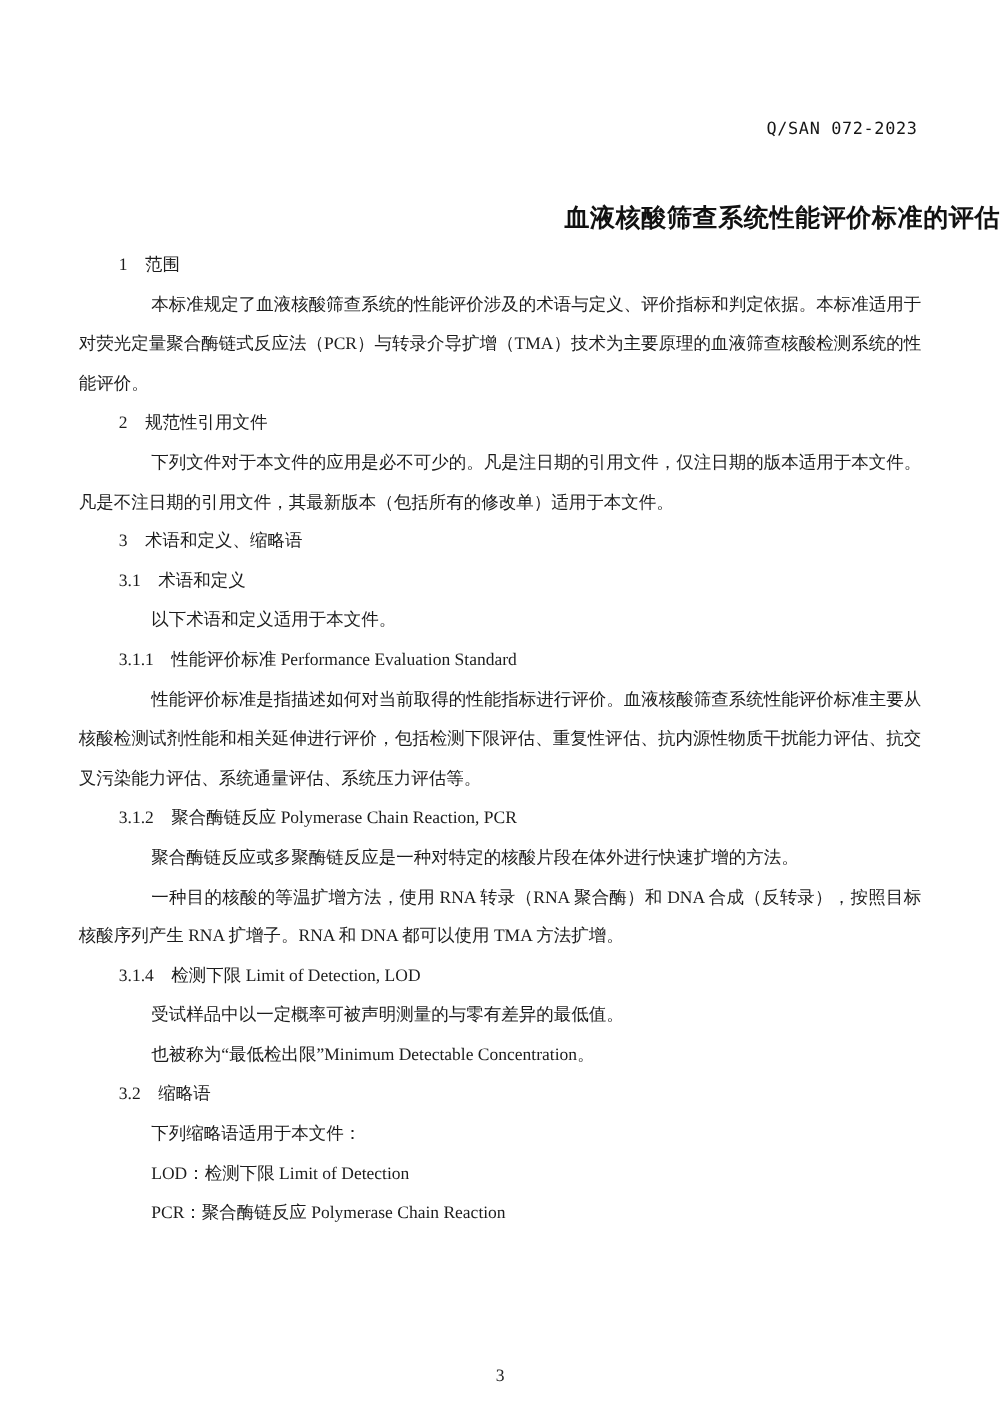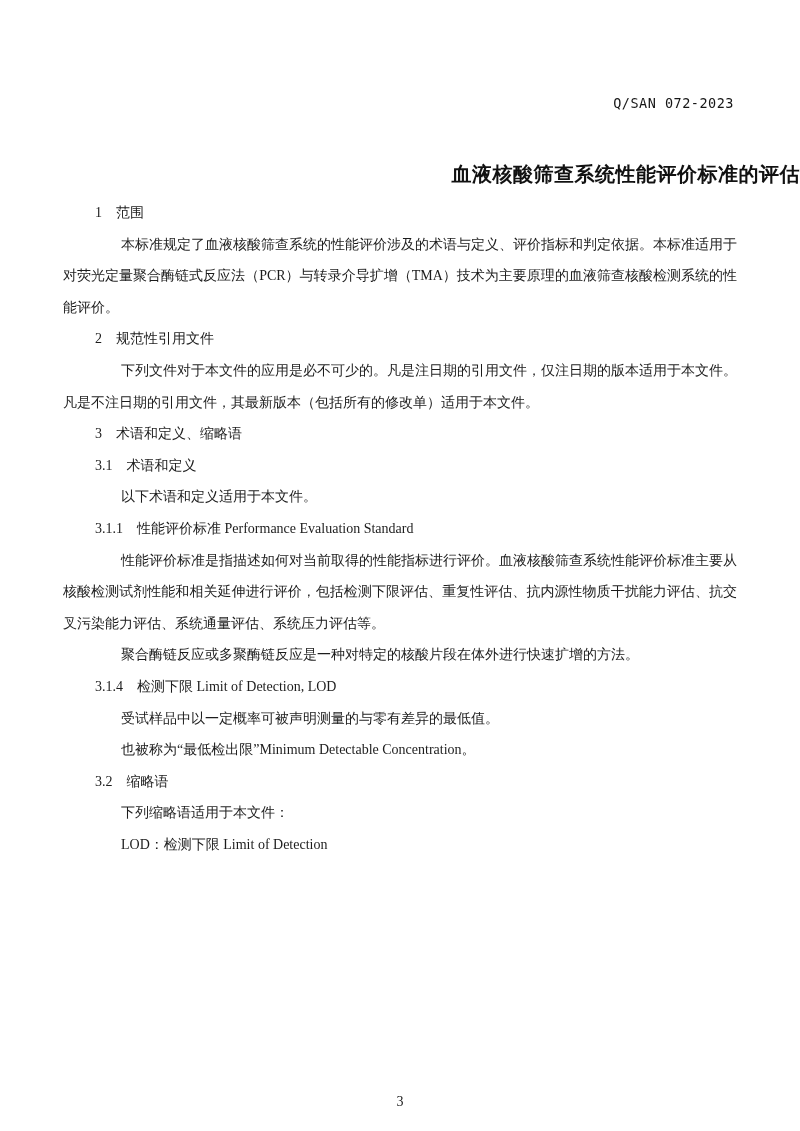--- a/index.html
+++ b/index.html
@@ -90,35 +90,38 @@
     <div class="h"><span class="num">3</span><span>术语和定义、缩略语</span></div>
 
     <div class="h"><span class="num">3.1</span><span>术语和定义</span></div>
 
     <p class="p">以下术语和定义适用于本文件。</p>
 
     <div class="h"><span class="num">3.1.1</span><span>性能评价标准  Performance Evaluation Standard</span></div>
 
     <p class="p">性能评价标准是指描述如何对当前取得的性能指标进行评价。血液核酸筛查系统性能评价标准主要从核酸检测试剂性能和相关延伸进行评价，包括检测下限评估、重复性评估、抗内源性物质干扰能力评估、抗交叉污染能力评估、系统通量评估、系统压力评估等。</p>
 
+    <div class="h"><span class="num">3.1.2</span><span>聚合酶链反应  Polymerase Chain Reaction, PCR</span></div>
 
     <p class="p">聚合酶链反应或多聚酶链反应是一种对特定的核酸片段在体外进行快速扩增的方法。</p>
 
 
+    <p class="p">一种目的核酸的等温扩增方法，使用 RNA 转录（RNA 聚合酶）和 DNA 合成（反转录），按照目标核酸序列产生 RNA 扩增子。RNA 和 DNA 都可以使用 TMA 方法扩增。</p>
 
     <div class="h"><span class="num">3.1.4</span><span>检测下限 Limit of Detection, LOD</span></div>
 
     <p class="p">受试样品中以一定概率可被声明测量的与零有差异的最低值。</p>
 
     <p class="p">也被称为“最低检出限”Minimum Detectable Concentration。</p>
 
     <div class="h"><span class="num">3.2</span><span>缩略语</span></div>
 
     <p class="p">下列缩略语适用于本文件：</p>
 
     <p class="p">LOD：检测下限 Limit of Detection</p>
 
+    <p class="p">PCR：聚合酶链反应 Polymerase Chain Reaction</p>
 
   </div>
 
   <div class="page-num">3</div>
 
 </div>
 
 </body></html>

